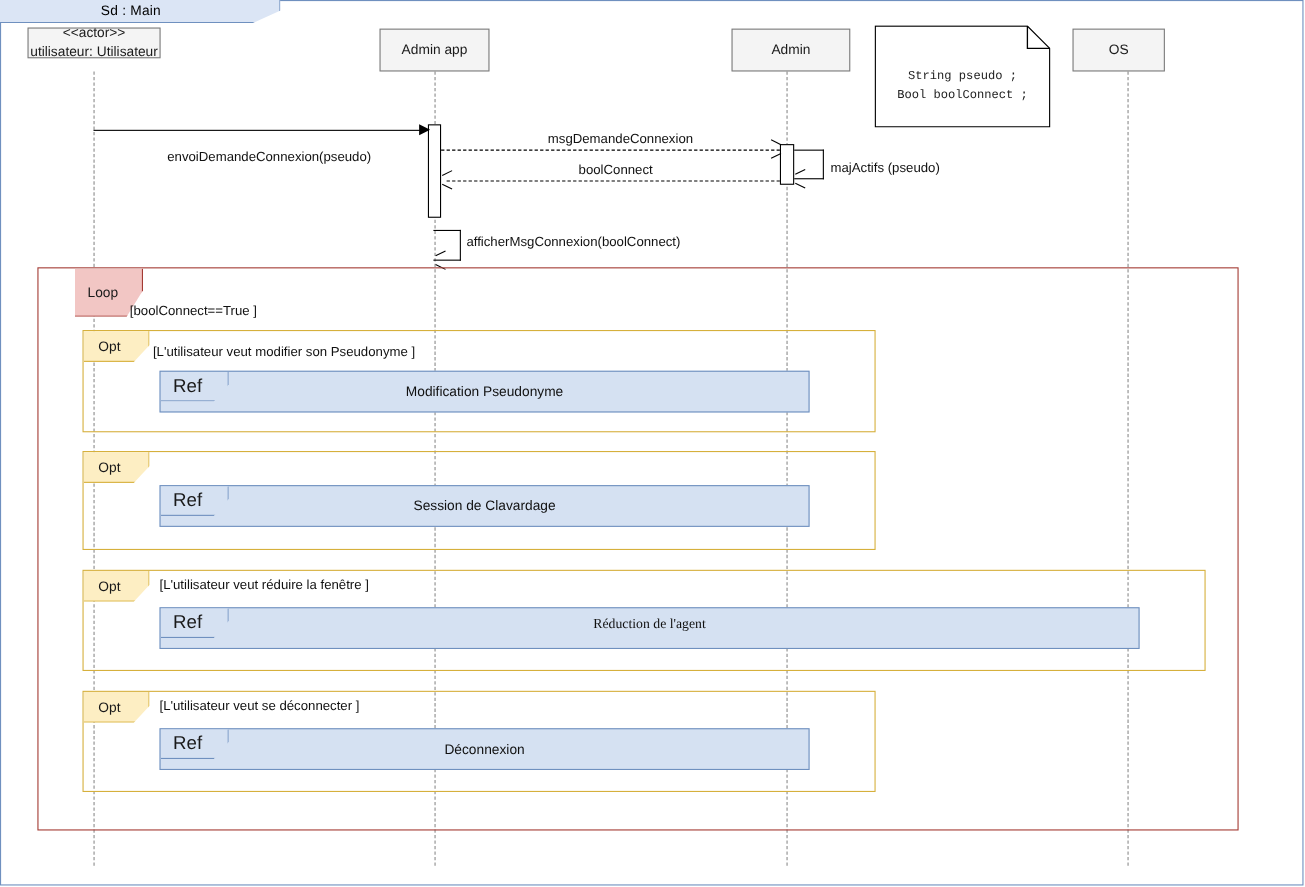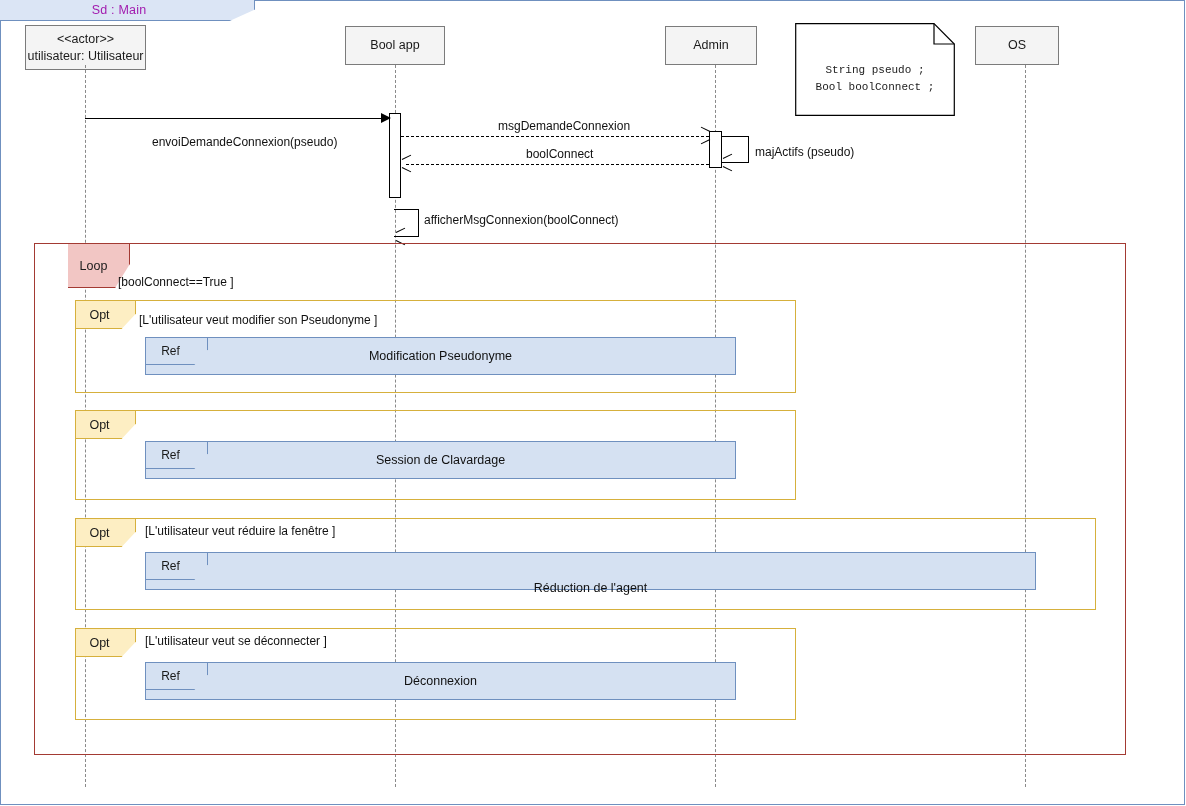--- a/index.html
+++ b/index.html
@@ -35,21 +35,21 @@
     border-bottom: 1px solid #6f90bf;
     box-sizing: border-box;
     -webkit-clip-path: polygon(0 0, 100% 0, 100% 45%, 90% 100%, 0 100%);
     clip-path: polygon(0 0, 100% 0, 100% 45%, 90% 100%, 0 100%);
     display: flex;
     align-items: center;
     justify-content: center;
   }
   .frame-tab-label {
     font-size: 12.5px;
-    color: #a21caf;
+    color: #000000;
     letter-spacing: .2px;
     padding-right: 16px;
     white-space: nowrap;
     text-align: center;
   }
 
   
   .lifeline-head {
     position: absolute;
     background: #f4f4f4;
@@ -199,21 +199,21 @@
     width: 62px; height: 27px;
     background: #d5e1f2;
     border-right: 1.3px solid #6f90bf;
     border-bottom: 1.3px solid #6f90bf;
     box-sizing: border-box;
     -webkit-clip-path: polygon(0 0, 100% 0, 100% 42%, 78% 100%, 0 100%);
     clip-path: polygon(0 0, 100% 0, 100% 42%, 78% 100%, 0 100%);
     display: flex;
     align-items: center;
     justify-content: center;
-    font-size: 12px;
+    font-size: 17px;
     color: #1a1a1a;
     padding-right: 12px;
   }
   .ref-name {
     position: absolute;
     width: 100%;
     text-align: center;
     font-size: 12.5px;
     color: #111;
     white-space: nowrap;
@@ -222,32 +222,32 @@
 </head>
 <body>
 
 <div id="canvas">
 
   <div class="diagram-frame"></div>
   <div class="frame-tab">
     <span class="frame-tab-label">Sd :  Main</span>
   </div>
 
-  <div class="lifeline-head" style="left:25px; top:25px; width:121px; height:45px;">
+  <div class="lifeline-head" style="left:25px; top:25px; width:121px; height:28px;">
     <span>&lt;&lt;actor&gt;&gt;</span>
     <span>utilisateur: Utilisateur</span>
   </div>
   <div class="lifeline-line" style="left:85px; top:65px; height:722px;"></div>
 
   <div class="lifeline-head" style="left:345px; top:26px; width:100px; height:39px;">
-    <span>Bool app</span>
+    <span>Admin app</span>
   </div>
   <div class="lifeline-line" style="left:395px; top:65px; height:722px;"></div>
 
-  <div class="lifeline-head" style="left:665px; top:26px; width:92px; height:39px;">
+  <div class="lifeline-head" style="left:665px; top:26px; width:108px; height:39px;">
     <span>Admin</span>
   </div>
   <div class="lifeline-line" style="left:715px; top:65px; height:722px;"></div>
 
   <div class="lifeline-head" style="left:975px; top:26px; width:84px; height:39px;">
     <span>OS</span>
   </div>
   <div class="lifeline-line" style="left:1025px; top:65px; height:722px;"></div>
 
   <div class="note-box" style="left:795px; top:23px; width:160px; height:120px;">
@@ -317,21 +317,21 @@
   <div class="fragment fragment-opt" style="left:75px; top:518px; width:1021px; height:92px;">
     <div class="frag-tab frag-tab-opt">
       <span>Opt</span>
     </div>
     <div class="frag-guard" style="left:69px; top:5px;">[L'utilisateur veut réduire la fenêtre ]</div>
   </div>
   <div class="ref-box" style="left:145px; top:552px; width:891px; height:38px;">
     <div class="ref-tab">
       <span>Ref</span>
     </div>
-    <div class="ref-name" style="top:28px;">Réduction de l'agent</div>
+    <div class="ref-name" style="top:7px;font-family:Liberation Serif, serif;">Réduction de l'agent</div>
   </div>
 
   <div class="fragment fragment-opt" style="left:75px; top:628px; width:721px; height:92px;">
     <div class="frag-tab frag-tab-opt">
       <span>Opt</span>
     </div>
     <div class="frag-guard" style="left:69px; top:5px;">[L'utilisateur veut se déconnecter ]</div>
   </div>
   <div class="ref-box" style="left:145px; top:662px; width:591px; height:38px;">
     <div class="ref-tab">

